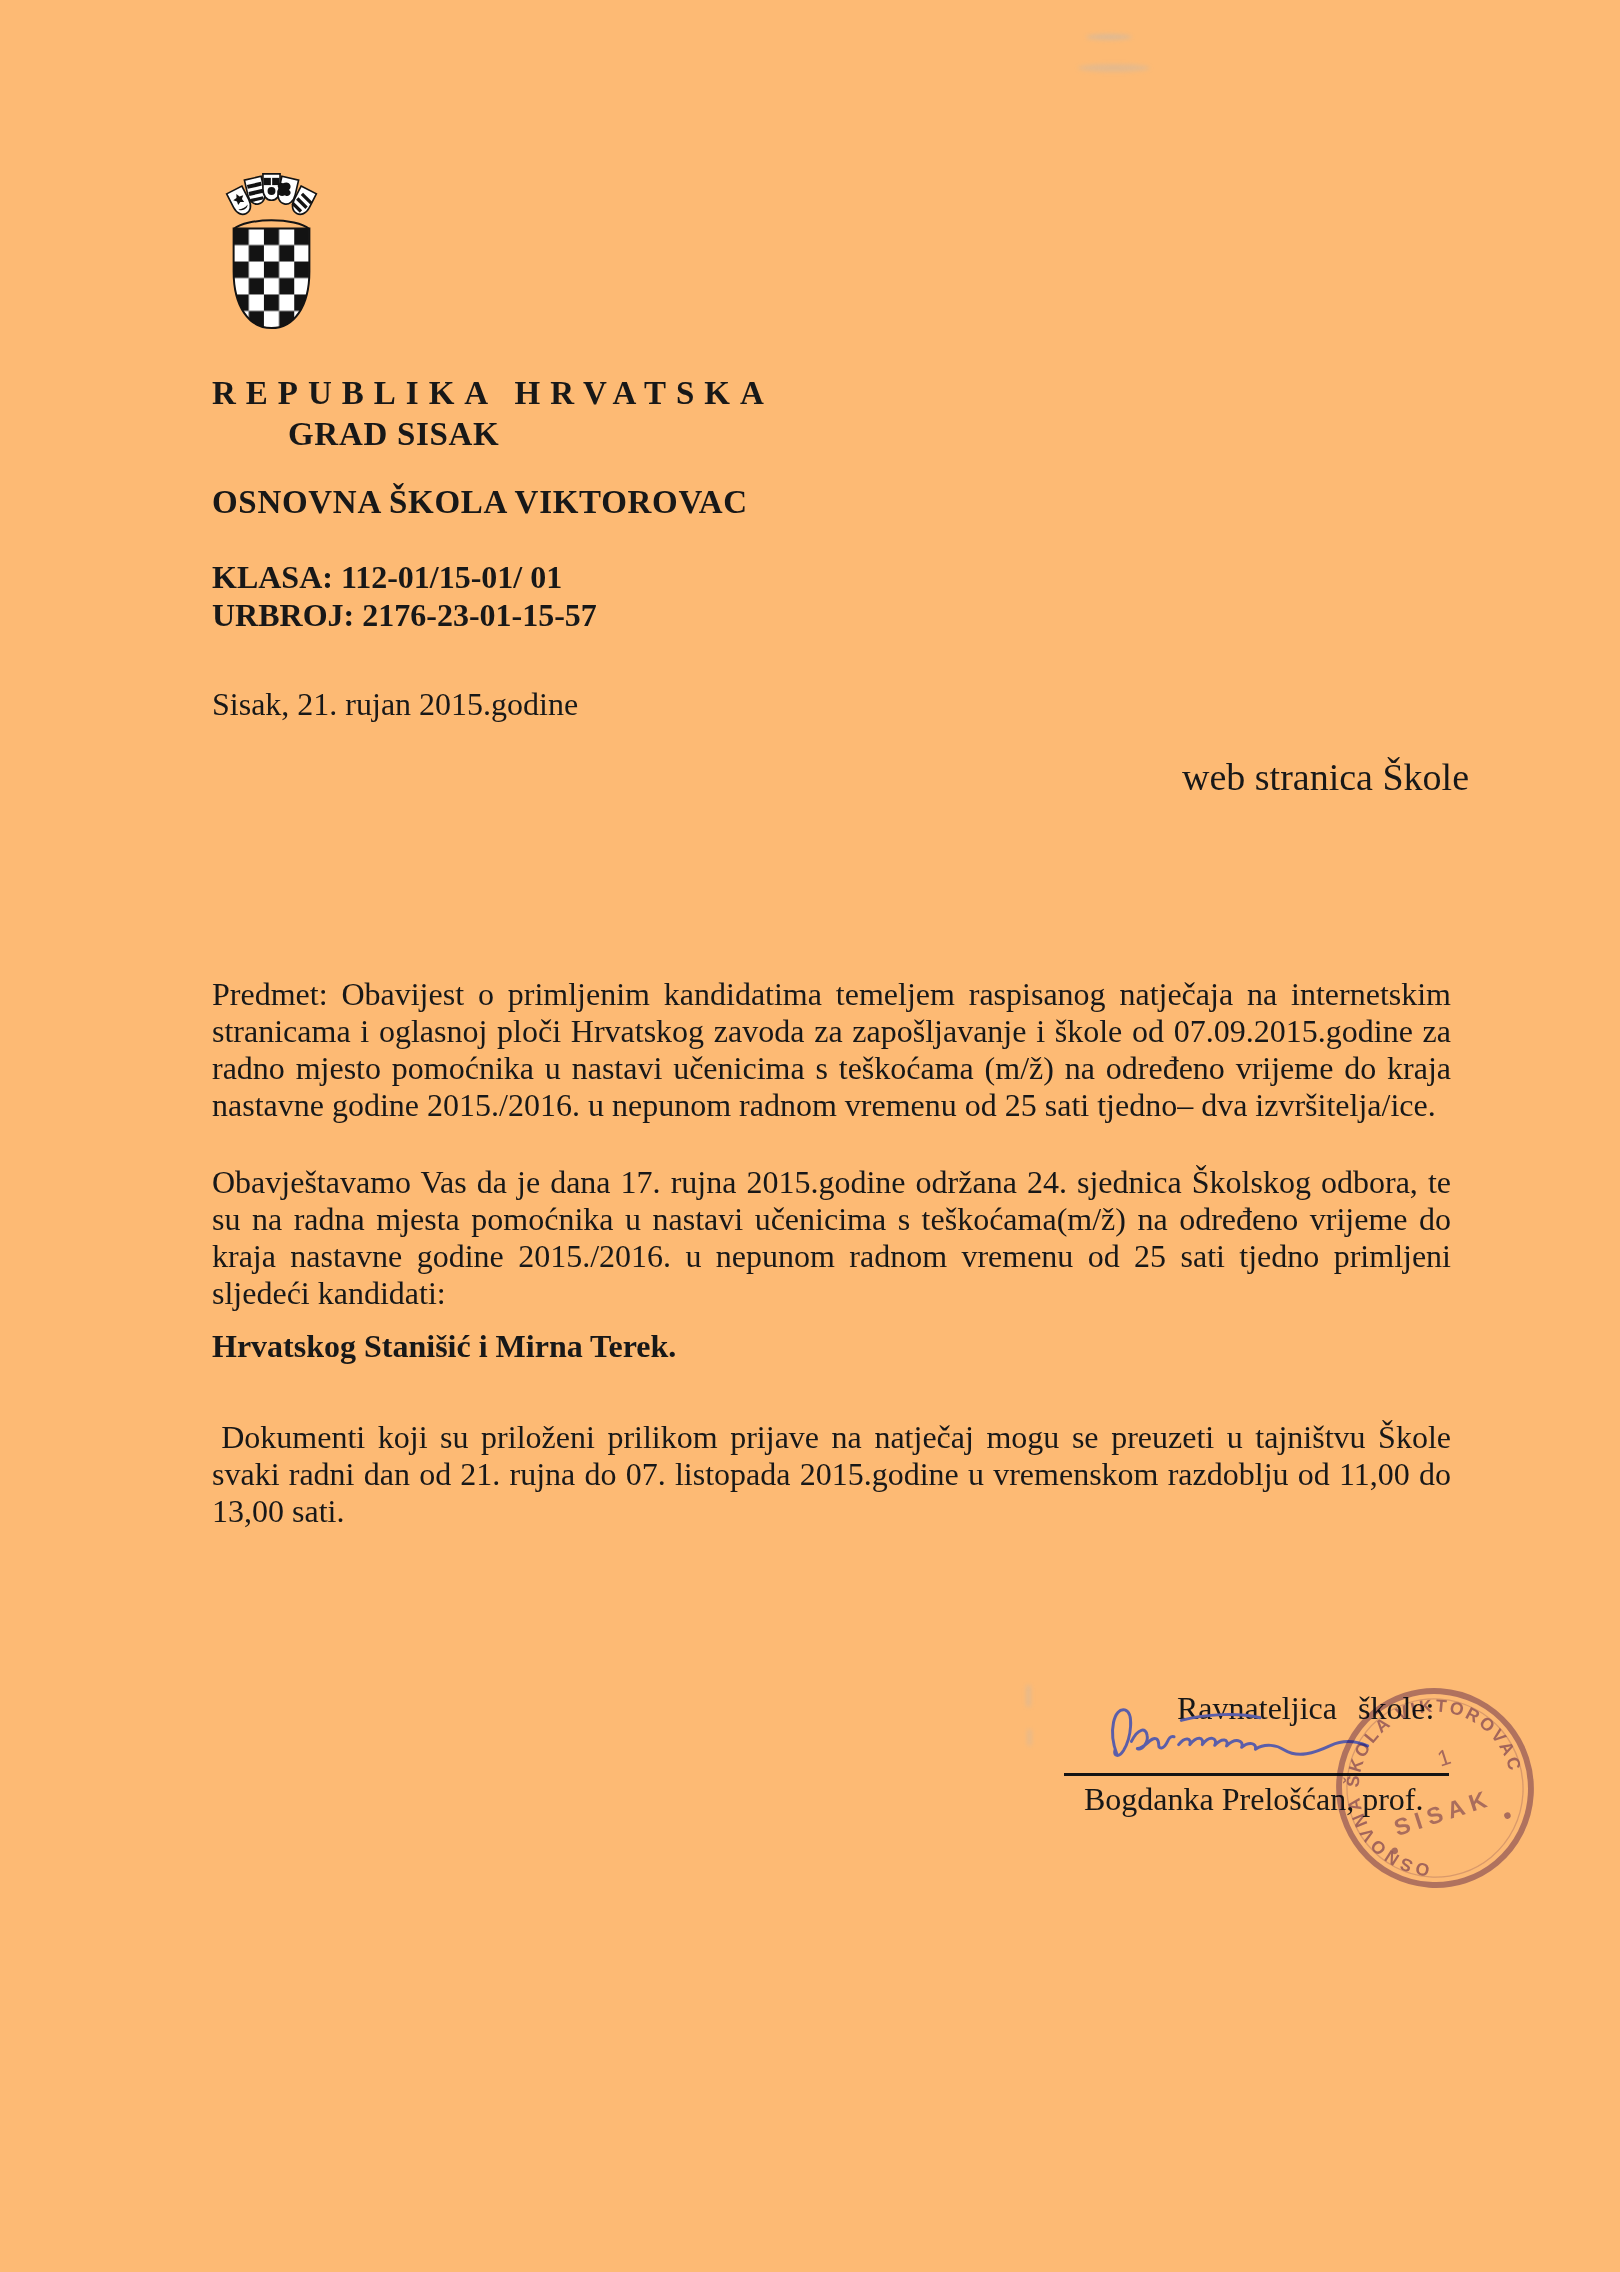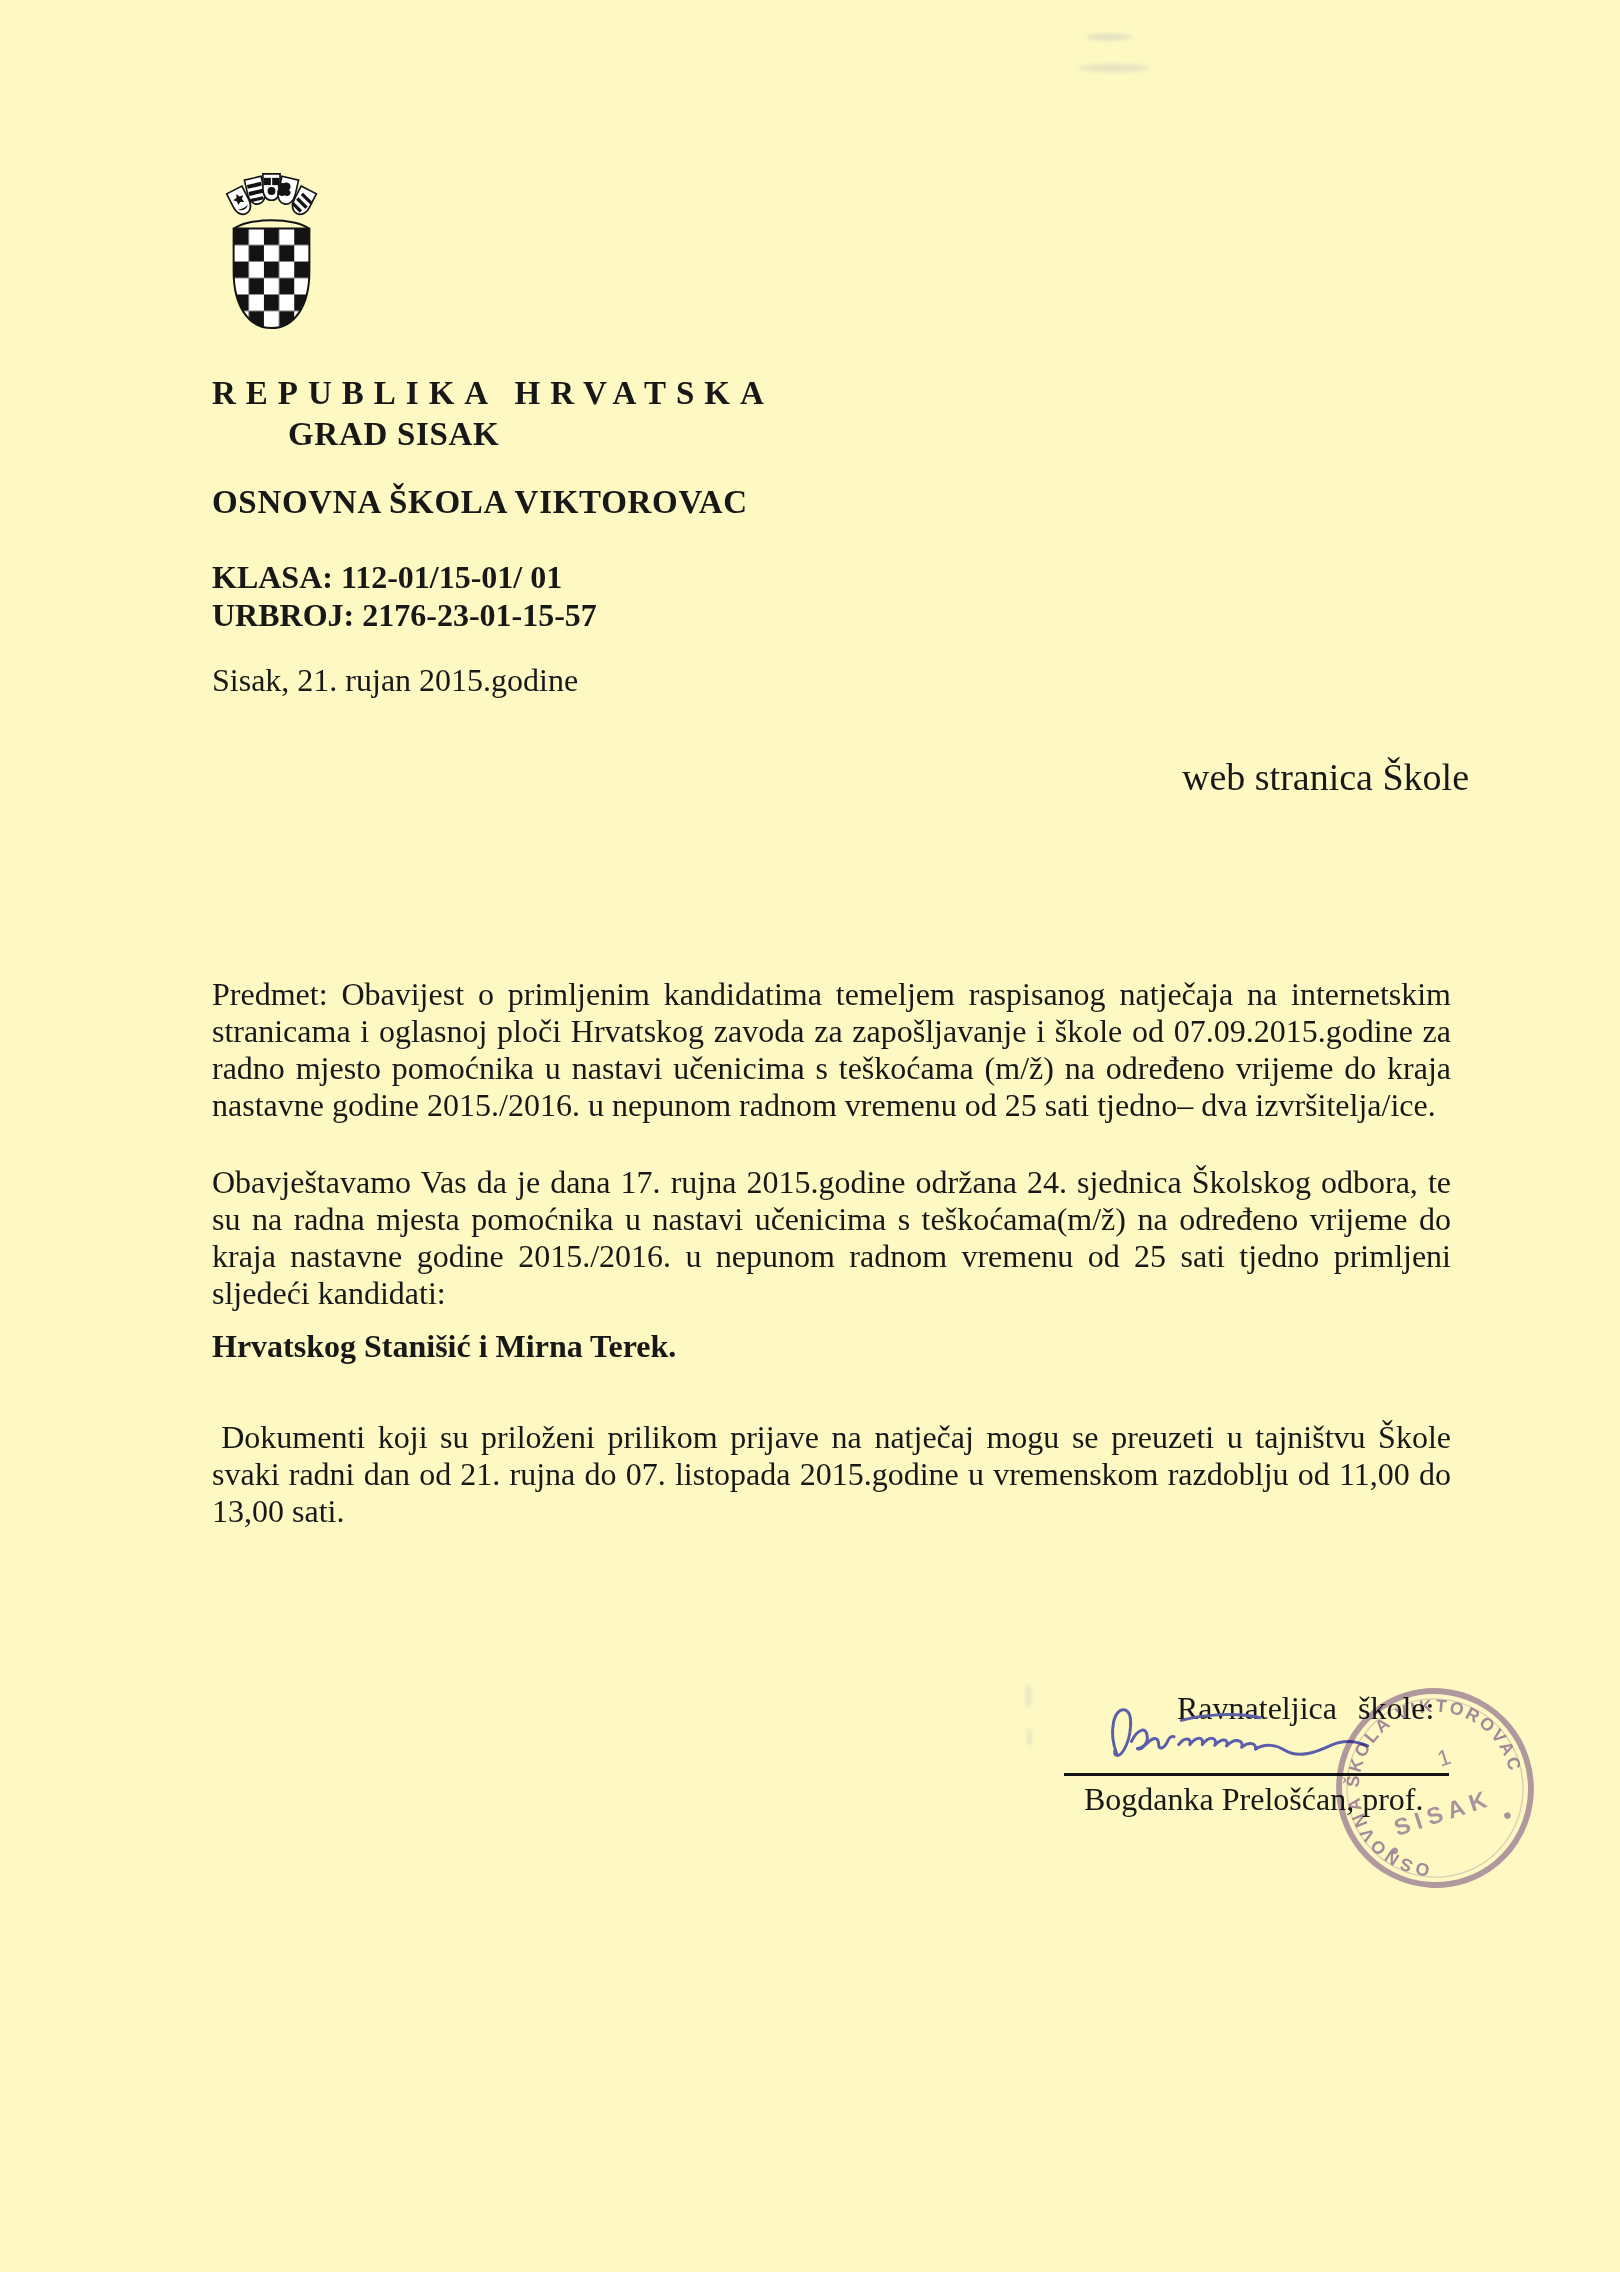--- a/index.html
+++ b/index.html
@@ -1,40 +1,40 @@
 <!DOCTYPE html>
 <html style="font-size:10.5px"><head>
 <meta charset="utf-8">
 <style>
   html,body { margin:0; padding:0; background:#9a9a9a; }
   .page {
     position:relative;
     width:1620px; height:2273px;
     margin:0 auto;
-    background:#fef9c3;
+    background:#fdba74;
     font-family:"Liberation Serif", serif;
     color:#181818;
     overflow:hidden;
   }
   
   .artifact { position:absolute; background:#b9b9b9; border-radius:50%; filter:blur(2px); }
   .artifact.a1 { left:1086px; top:34px;  width:46px;  height:6px;  opacity:.45; }
   .artifact.a2 { left:1078px; top:64px;  width:72px; height:8px; opacity:.35; }
   .artifact.a3 { left:1026px; top:1685px; width:5.3px; height:22.4px; opacity:.35; border-radius:2px; }
   .artifact.a4 { left:1027px; top:1729px; width:4.6px; height:17px; opacity:.30; border-radius:2px; }
 
   .coat { position:absolute; left:209px; top:166px; width:125px; height:168px; }
 
   .hdr { position:absolute; white-space:nowrap; font-weight:bold; }
   .country   { left:212px; top:375px;  font-size:33px; letter-spacing:10px; }
   .city      { left:288px; top:416px;  font-size:33px; letter-spacing:0.7px; }
   .school    { left:212px; top:484px;  font-size:33px; letter-spacing:0.7px; }
   .klasa     { left:212px; top:559px;  font-size:32px; }
   .urbroj    { left:212px; top:597px;  font-size:32px; }
-  .dateline  { position:absolute; left:212px; top:662px; font-size:32px; white-space:nowrap; }
+  .dateline  { position:absolute; left:212px; top:686px; font-size:32px; white-space:nowrap; }
   .recipient { position:absolute; left:1182px; top:755px; font-size:38px; white-space:nowrap; }
 
   .para {
     position:absolute; left:212px; width:1239px;
     font-size:32px; line-height:37px;
     text-align:justify; margin:0;
   }
   .p1 { top:976px; }
   .p2 { top:1164px; }
   .candidates { position:absolute; left:212px; top:1328px; font-size:32px; font-weight:bold; white-space:nowrap; }

